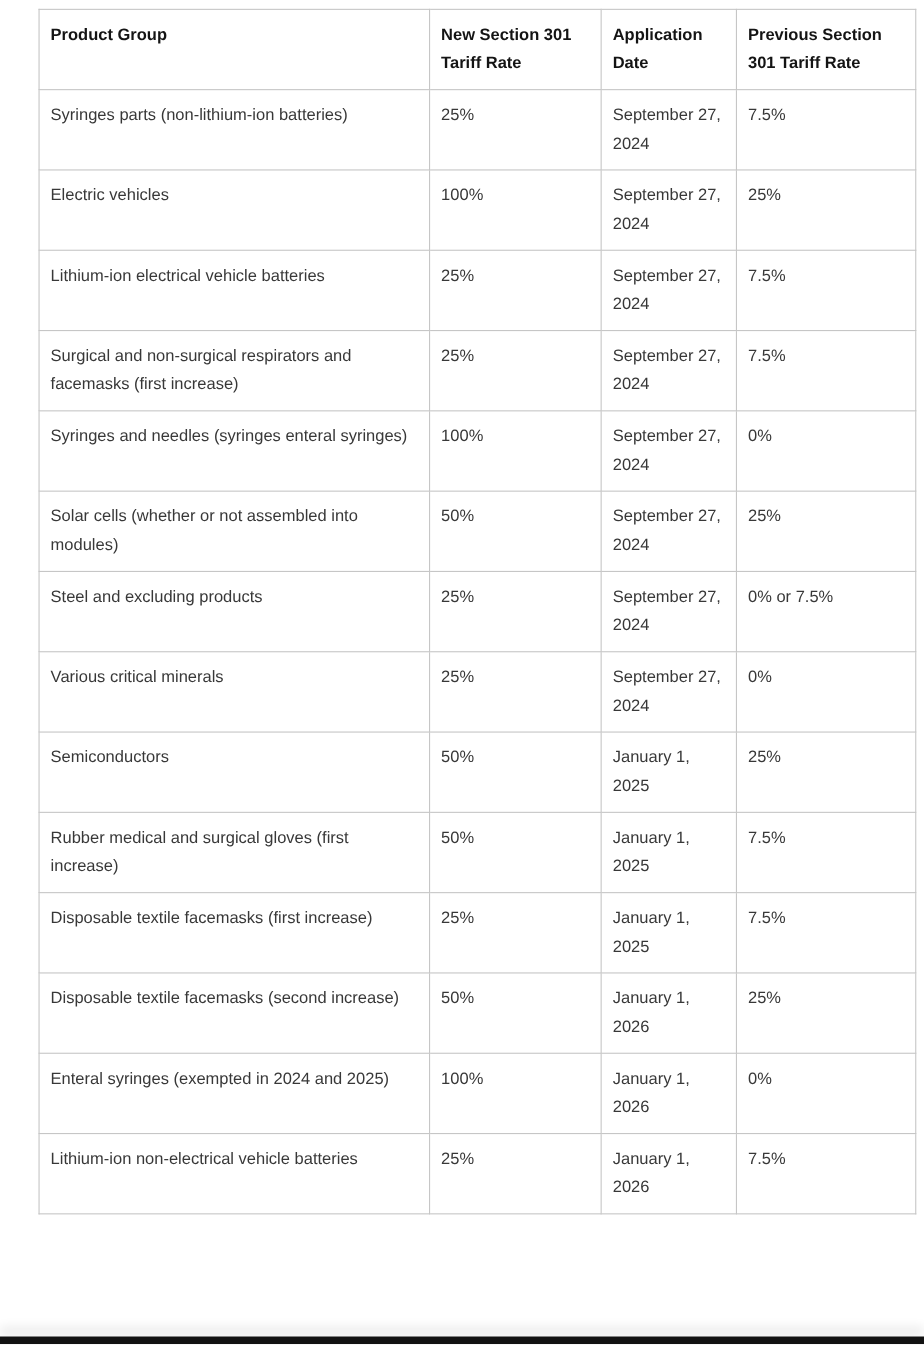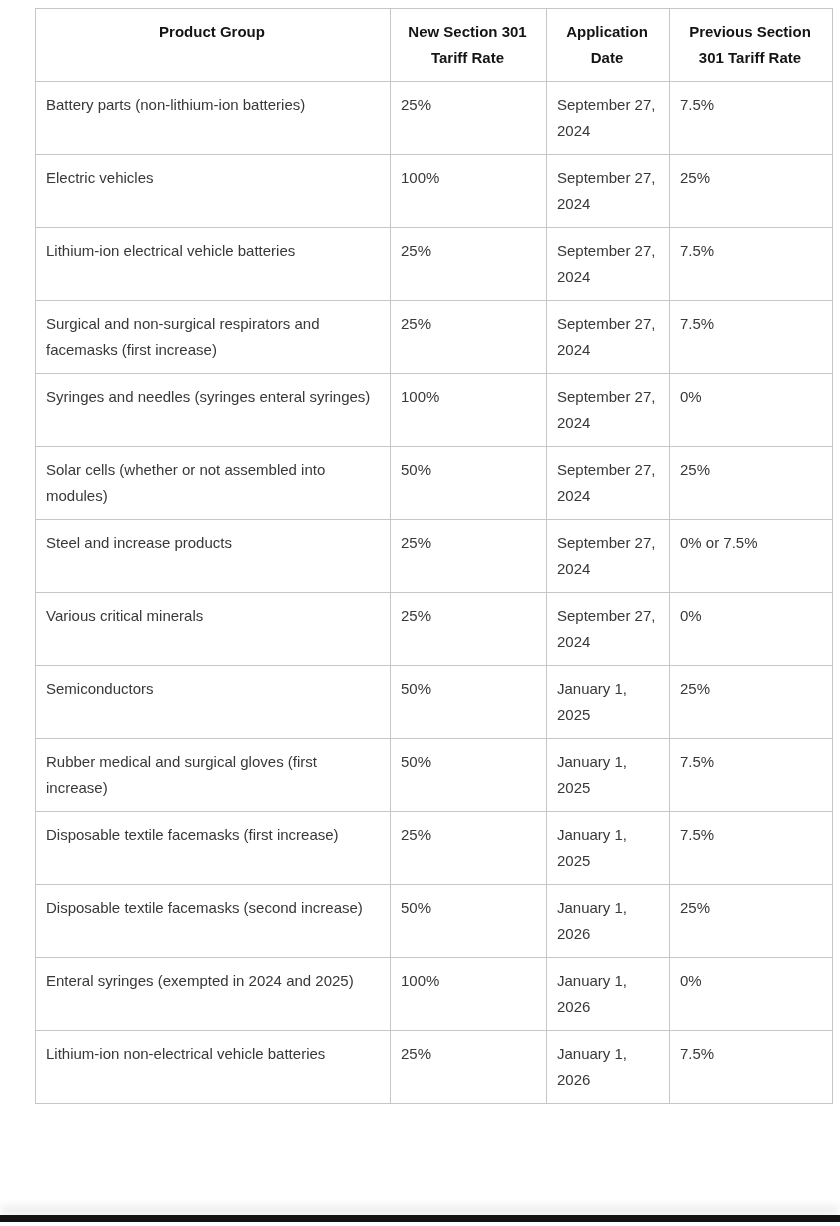--- a/index.html
+++ b/index.html
@@ -33,21 +33,20 @@
     text-align: left;
     padding: 10px 12px 10px 10px;
     font-size: 15px;
     line-height: 26px;
     word-wrap: break-word;
   }
   .tariff-table th {
     color: #141414;
     font-weight: 700;
     height: 70px;
-    text-align: center;
   }
   .tariff-table td {
     color: #383838;
     font-weight: 400;
     height: 72px;
   }
   .bottom-bar {
     position: absolute;
     left: 0;
     top: 1215px;
@@ -80,21 +79,21 @@
     <thead>
       <tr>
         <th>Product Group</th>
         <th>New Section 301 Tariff Rate</th>
         <th>Application Date</th>
         <th>Previous Section 301 Tariff Rate</th>
       </tr>
     </thead>
     <tbody id="table-body">
         <tr>
-          <td>Battery parts (non-lithium-ion batteries)</td>
+          <td>Syringes parts (non-lithium-ion batteries)</td>
           <td>25%</td>
           <td>September 27, 2024</td>
           <td>7.5%</td>
         </tr>
         <tr>
           <td>Electric vehicles</td>
           <td>100%</td>
           <td>September 27, 2024</td>
           <td>25%</td>
         </tr>
@@ -116,21 +115,21 @@
           <td>September 27, 2024</td>
           <td>0%</td>
         </tr>
         <tr>
           <td>Solar cells (whether or not assembled into modules)</td>
           <td>50%</td>
           <td>September 27, 2024</td>
           <td>25%</td>
         </tr>
         <tr>
-          <td>Steel and increase products</td>
+          <td>Steel and excluding products</td>
           <td>25%</td>
           <td>September 27, 2024</td>
           <td>0% or 7.5%</td>
         </tr>
         <tr>
           <td>Various critical minerals</td>
           <td>25%</td>
           <td>September 27, 2024</td>
           <td>0%</td>
         </tr>

